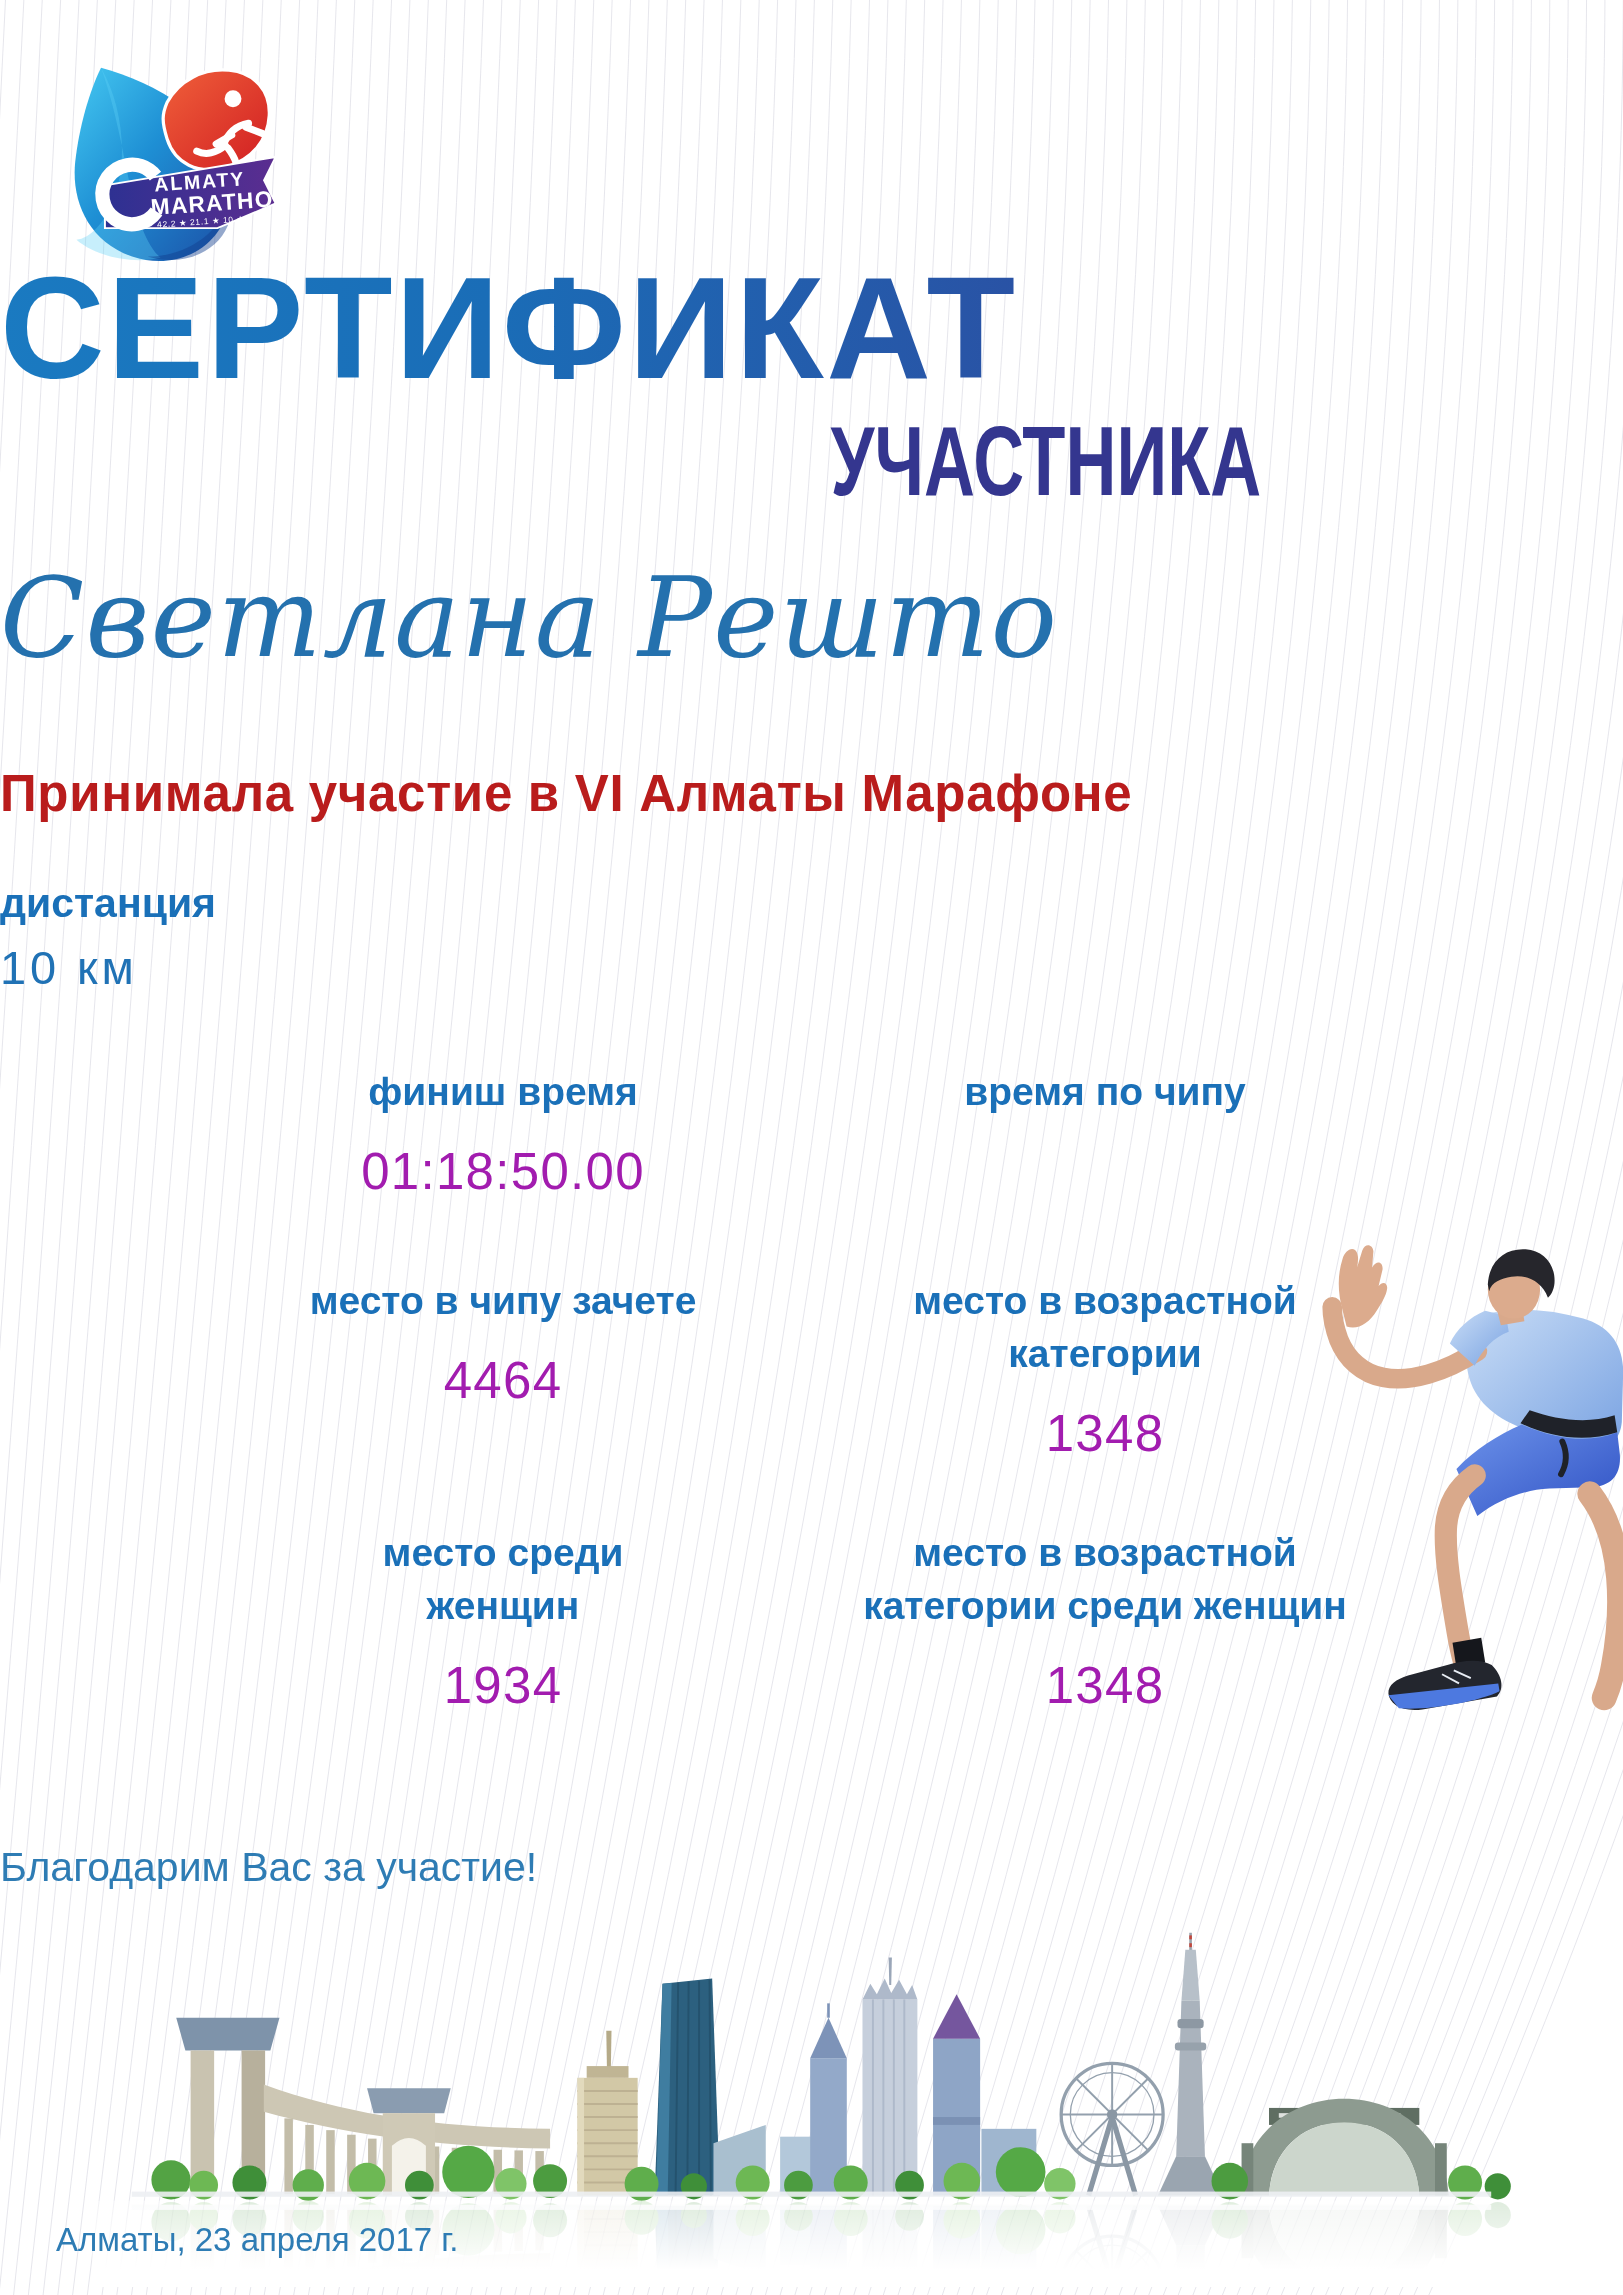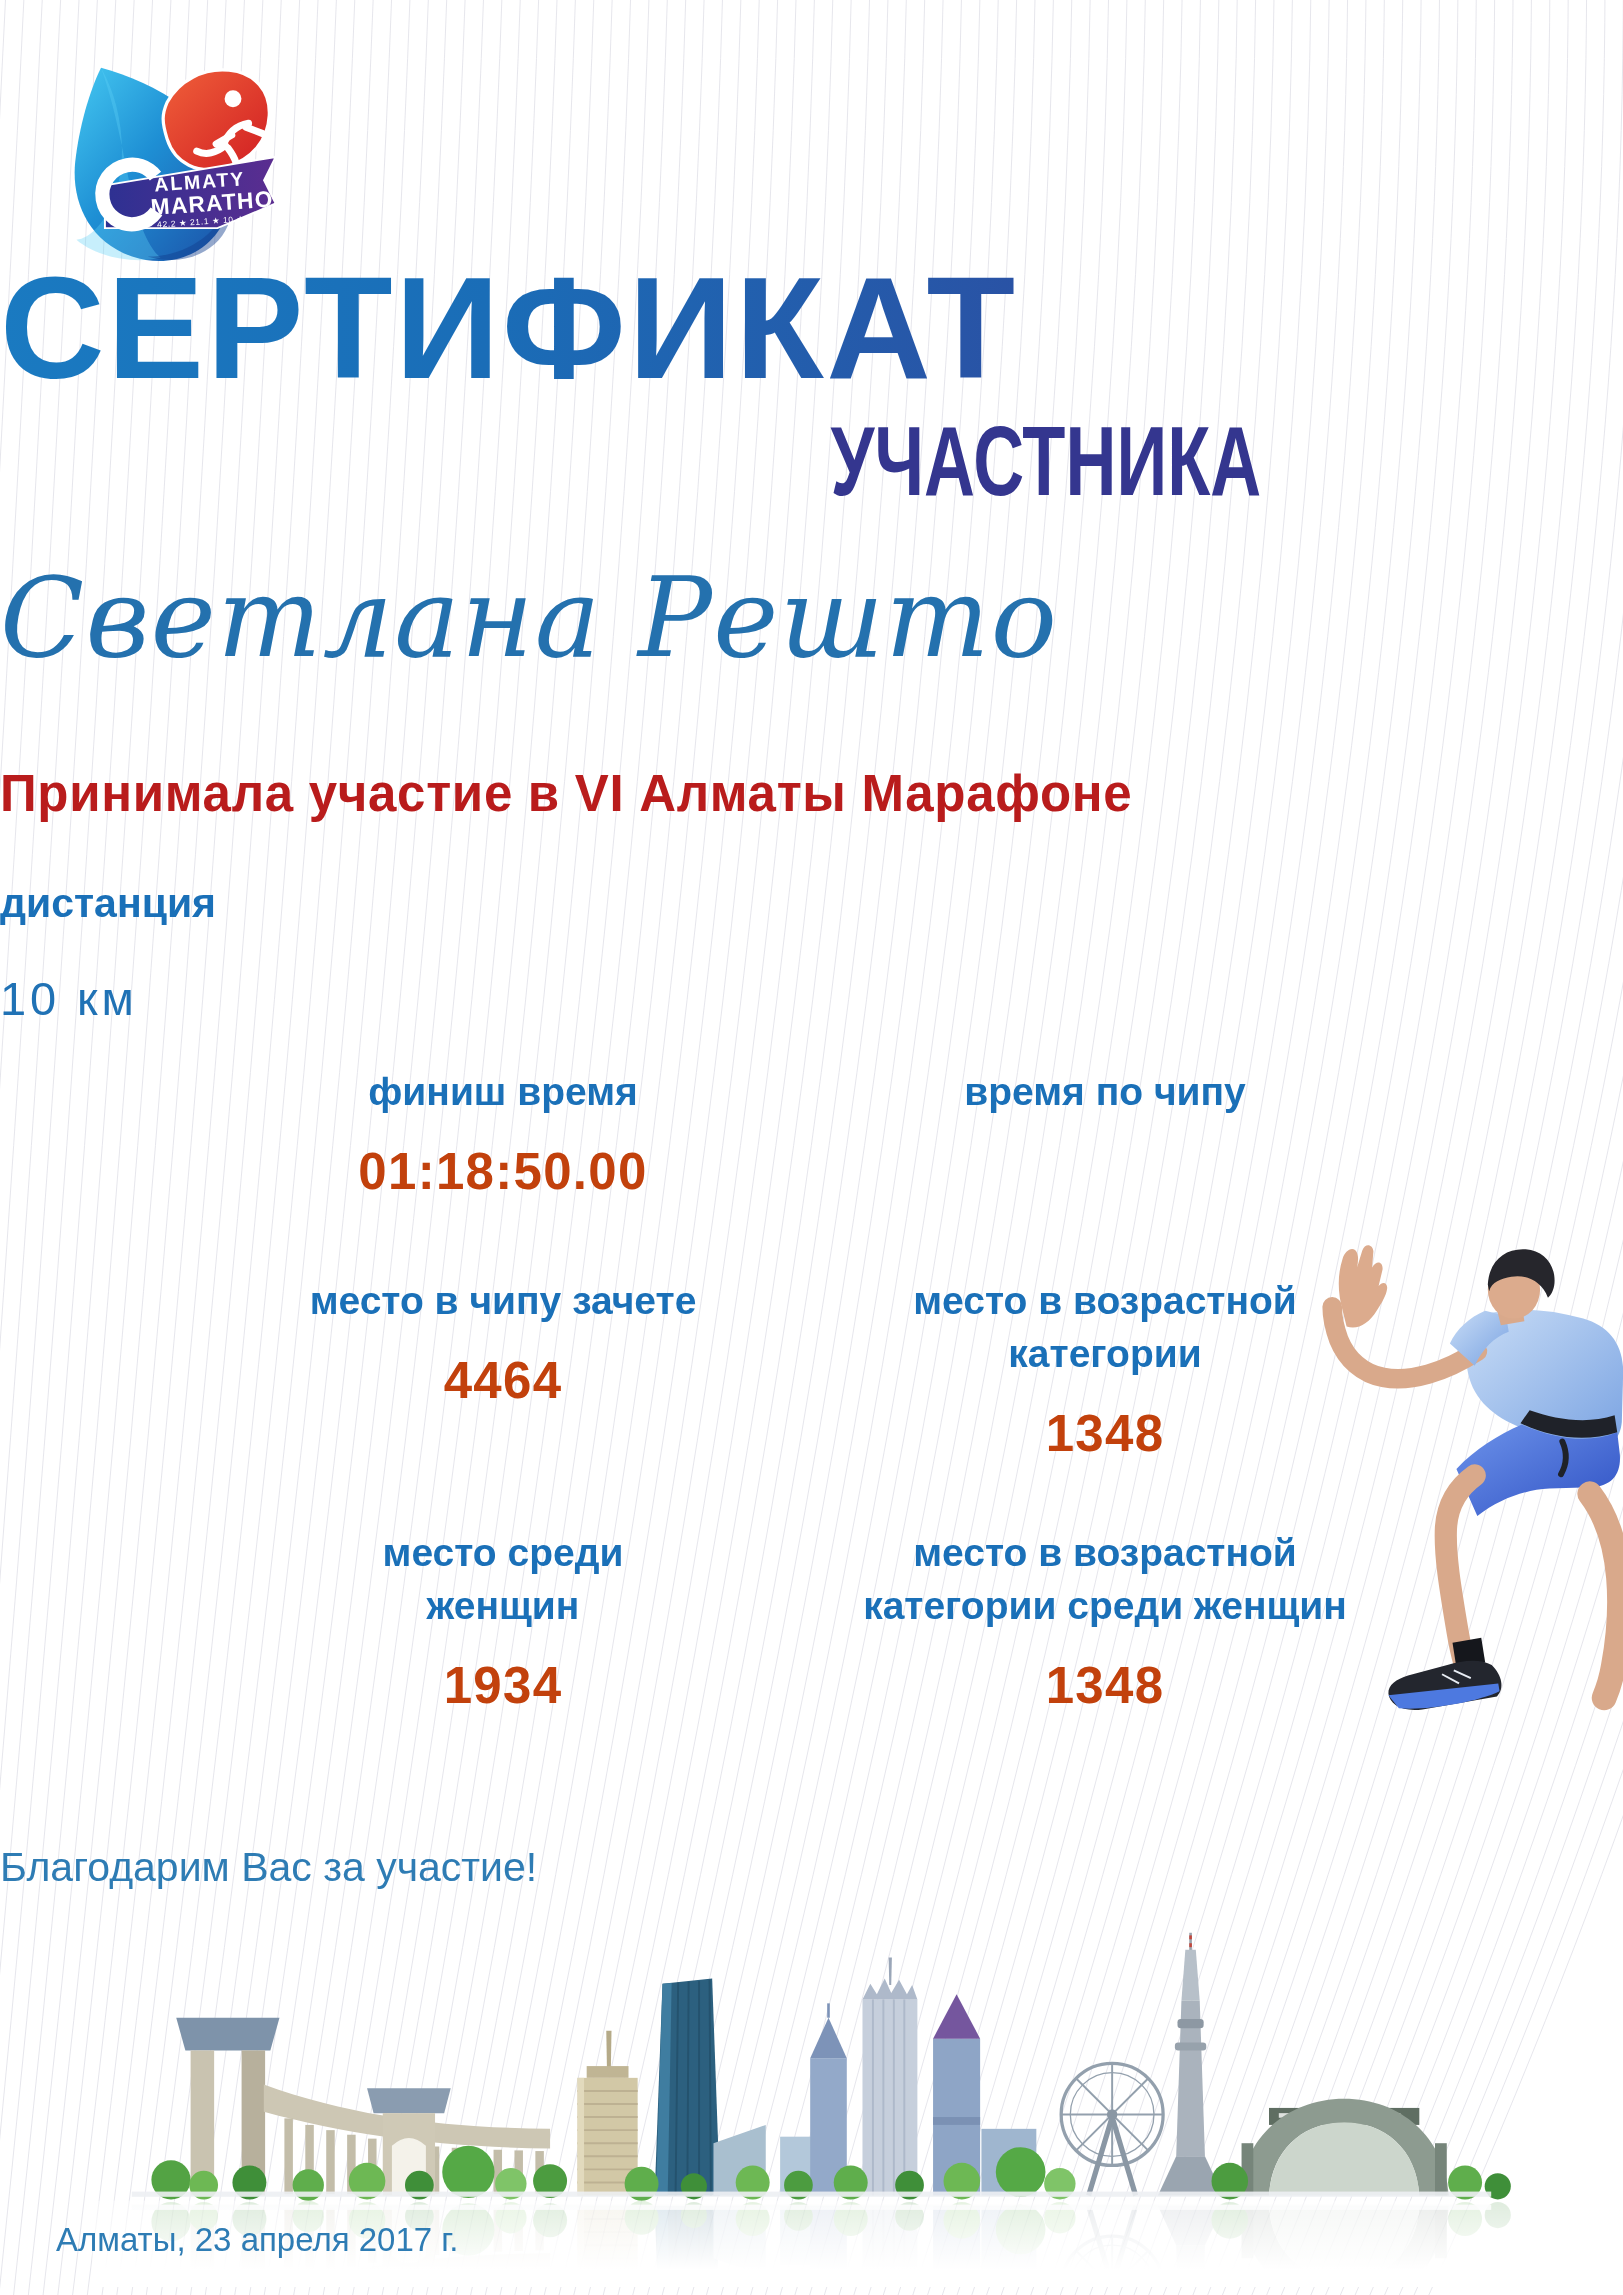--- a/index.html
+++ b/index.html
@@ -62,43 +62,42 @@
     font-size:41px;
     font-weight:bold;
     color:#1a70b8;
   }
   .dist-value{
     top:940px;
     font-size:47px;
     font-weight:300;
     color:#2072b5;
     letter-spacing:3.9px;
-    margin-top:31px;
   }
   .stat{
     position:absolute;
     z-index:2;
     text-align:center;
   }
   .col-l{left:222px;width:562px;}
   .col-r{left:824px;width:562px;}
   .row1{top:1058px;}
   .row2{top:1267px;}
   .row3{top:1519px;}
   .stat .label{
     font-size:39px;
     font-weight:bold;
     color:#1a70b8;
     line-height:1.35;
     margin:8px auto;
   }
   .stat .value{
     font-size:51px;
-    font-weight:700;
-    color:#c2410c;
+    font-weight:400;
+    color:#a21caf;
     letter-spacing:1.3px;
     margin-top:23.5px;
   }
   .w600{max-width:392px;} .w660{max-width:432px;} .w480{max-width:314px;} .w770{max-width:504px;}
   .thanks-line{
     top:1844px;
     font-size:41px;
     font-weight:300;
     color:#2e7cb4;
   }

